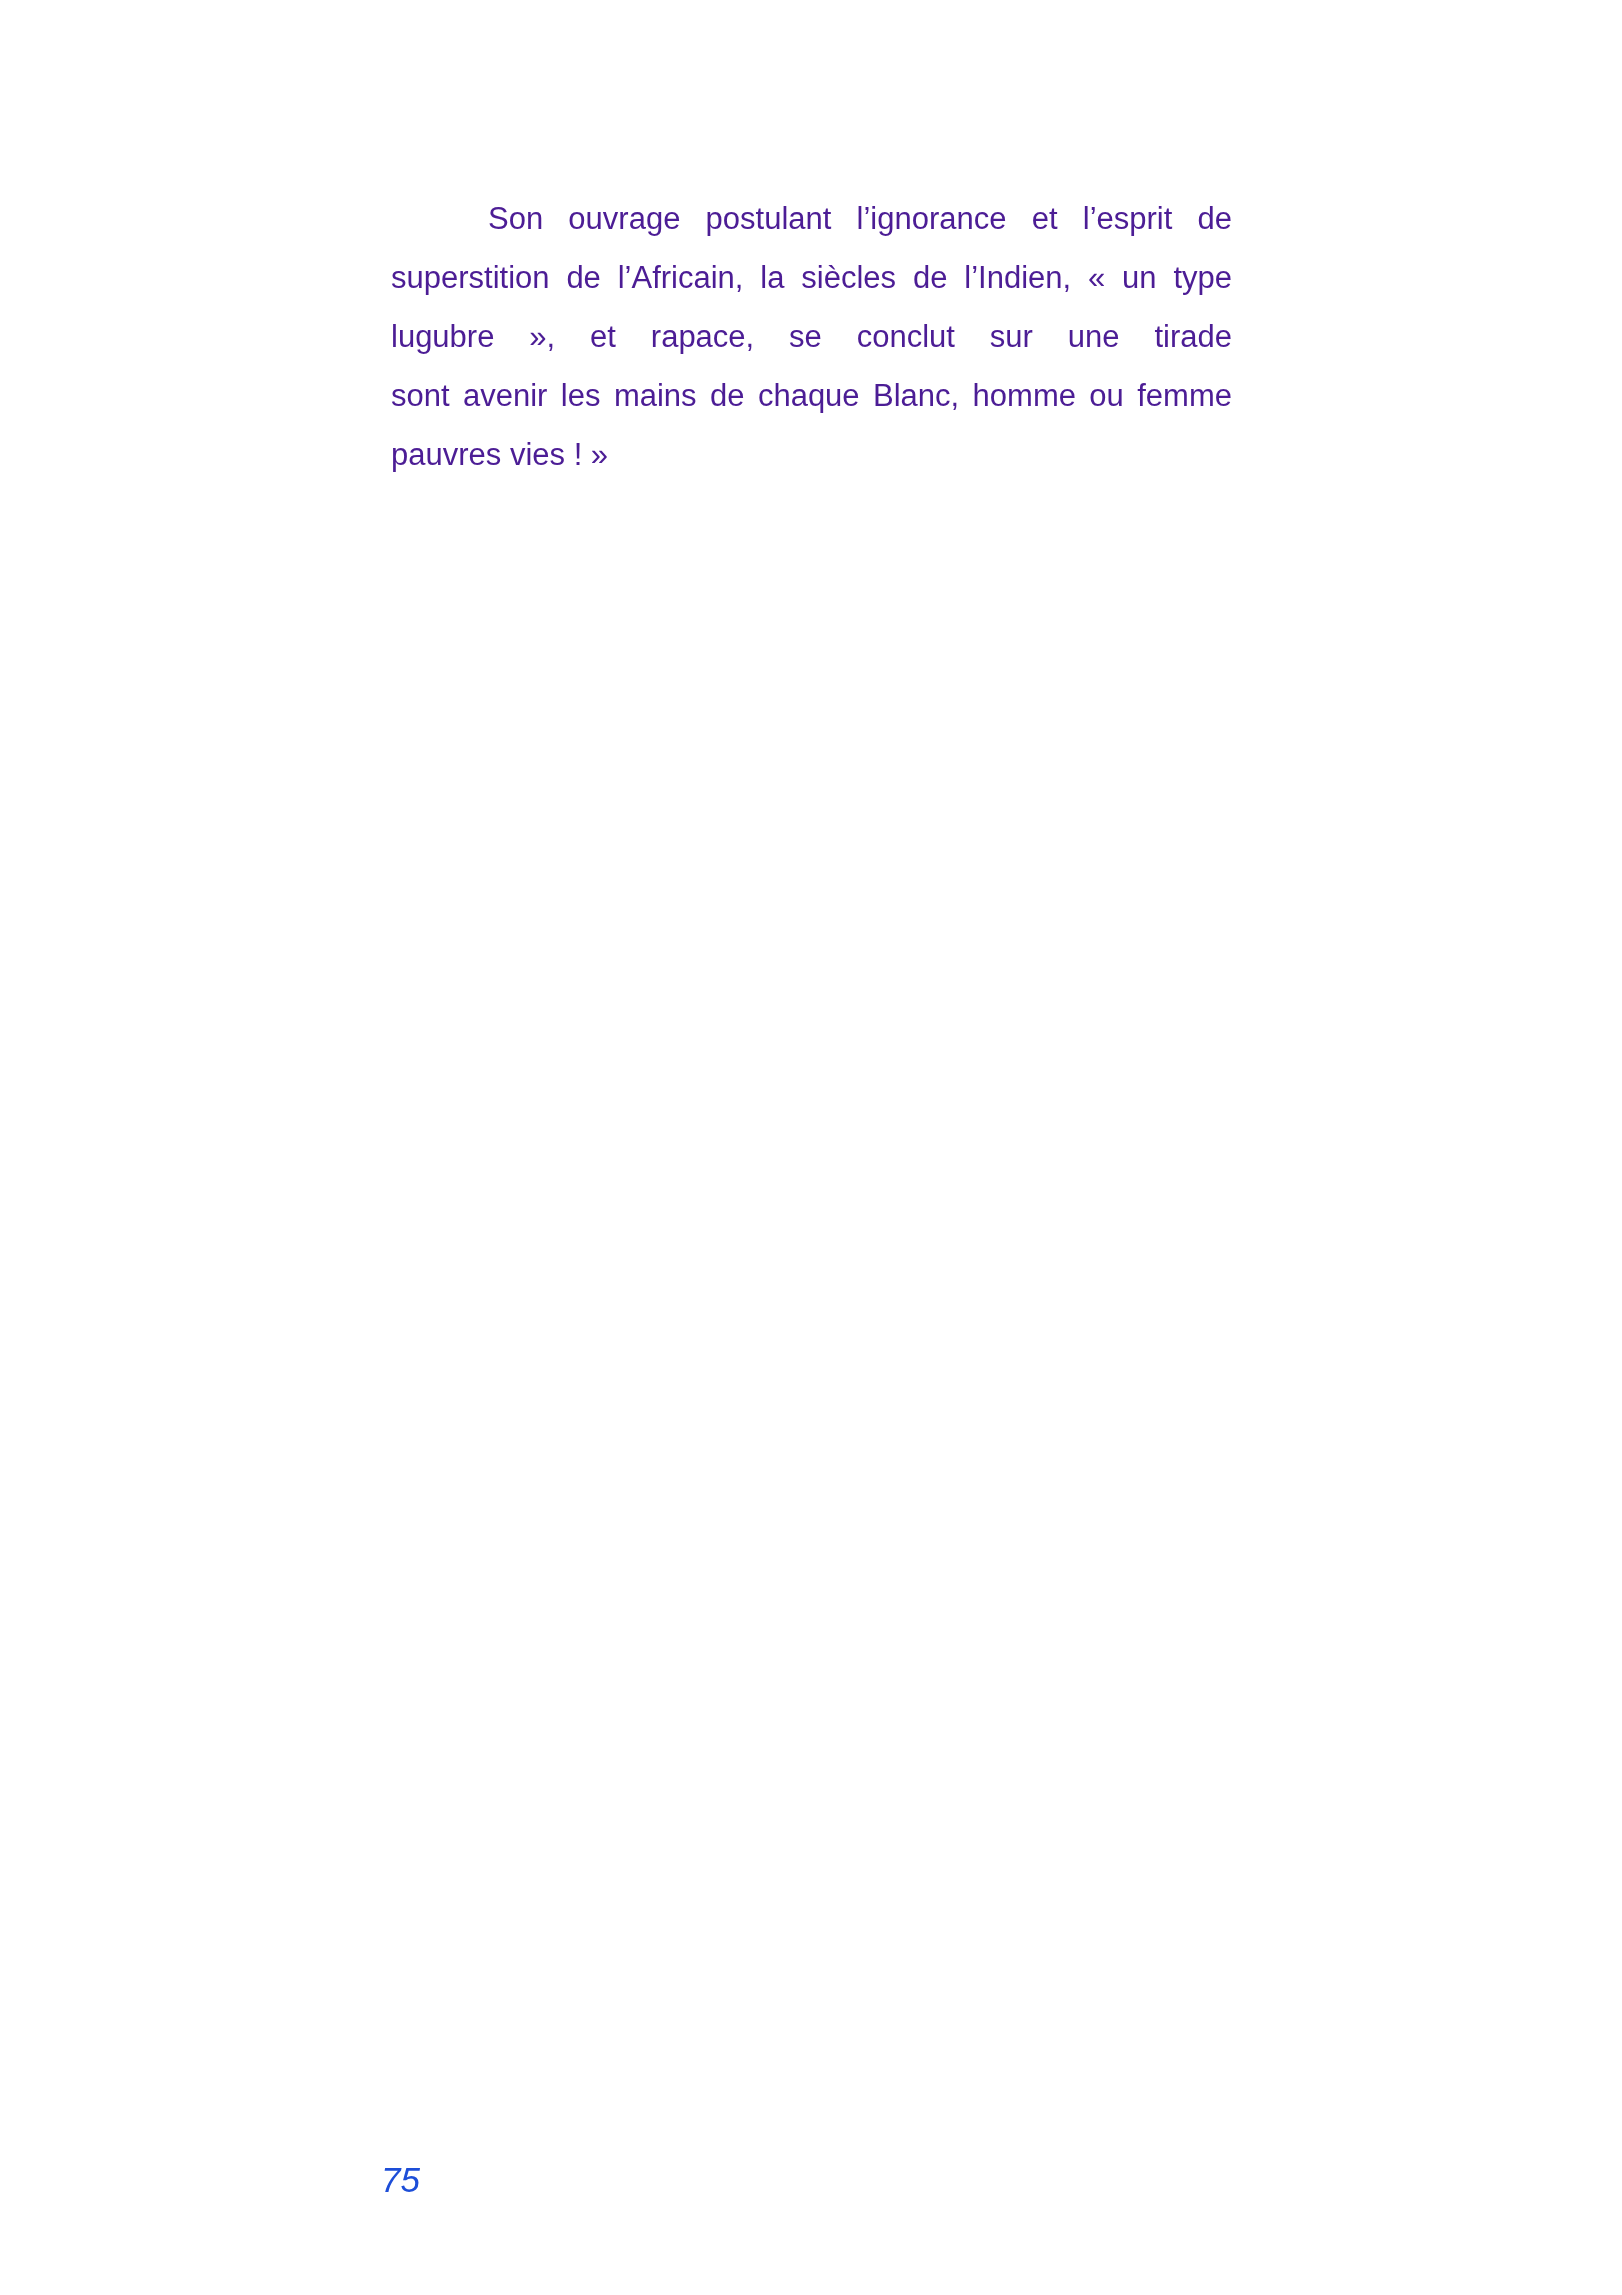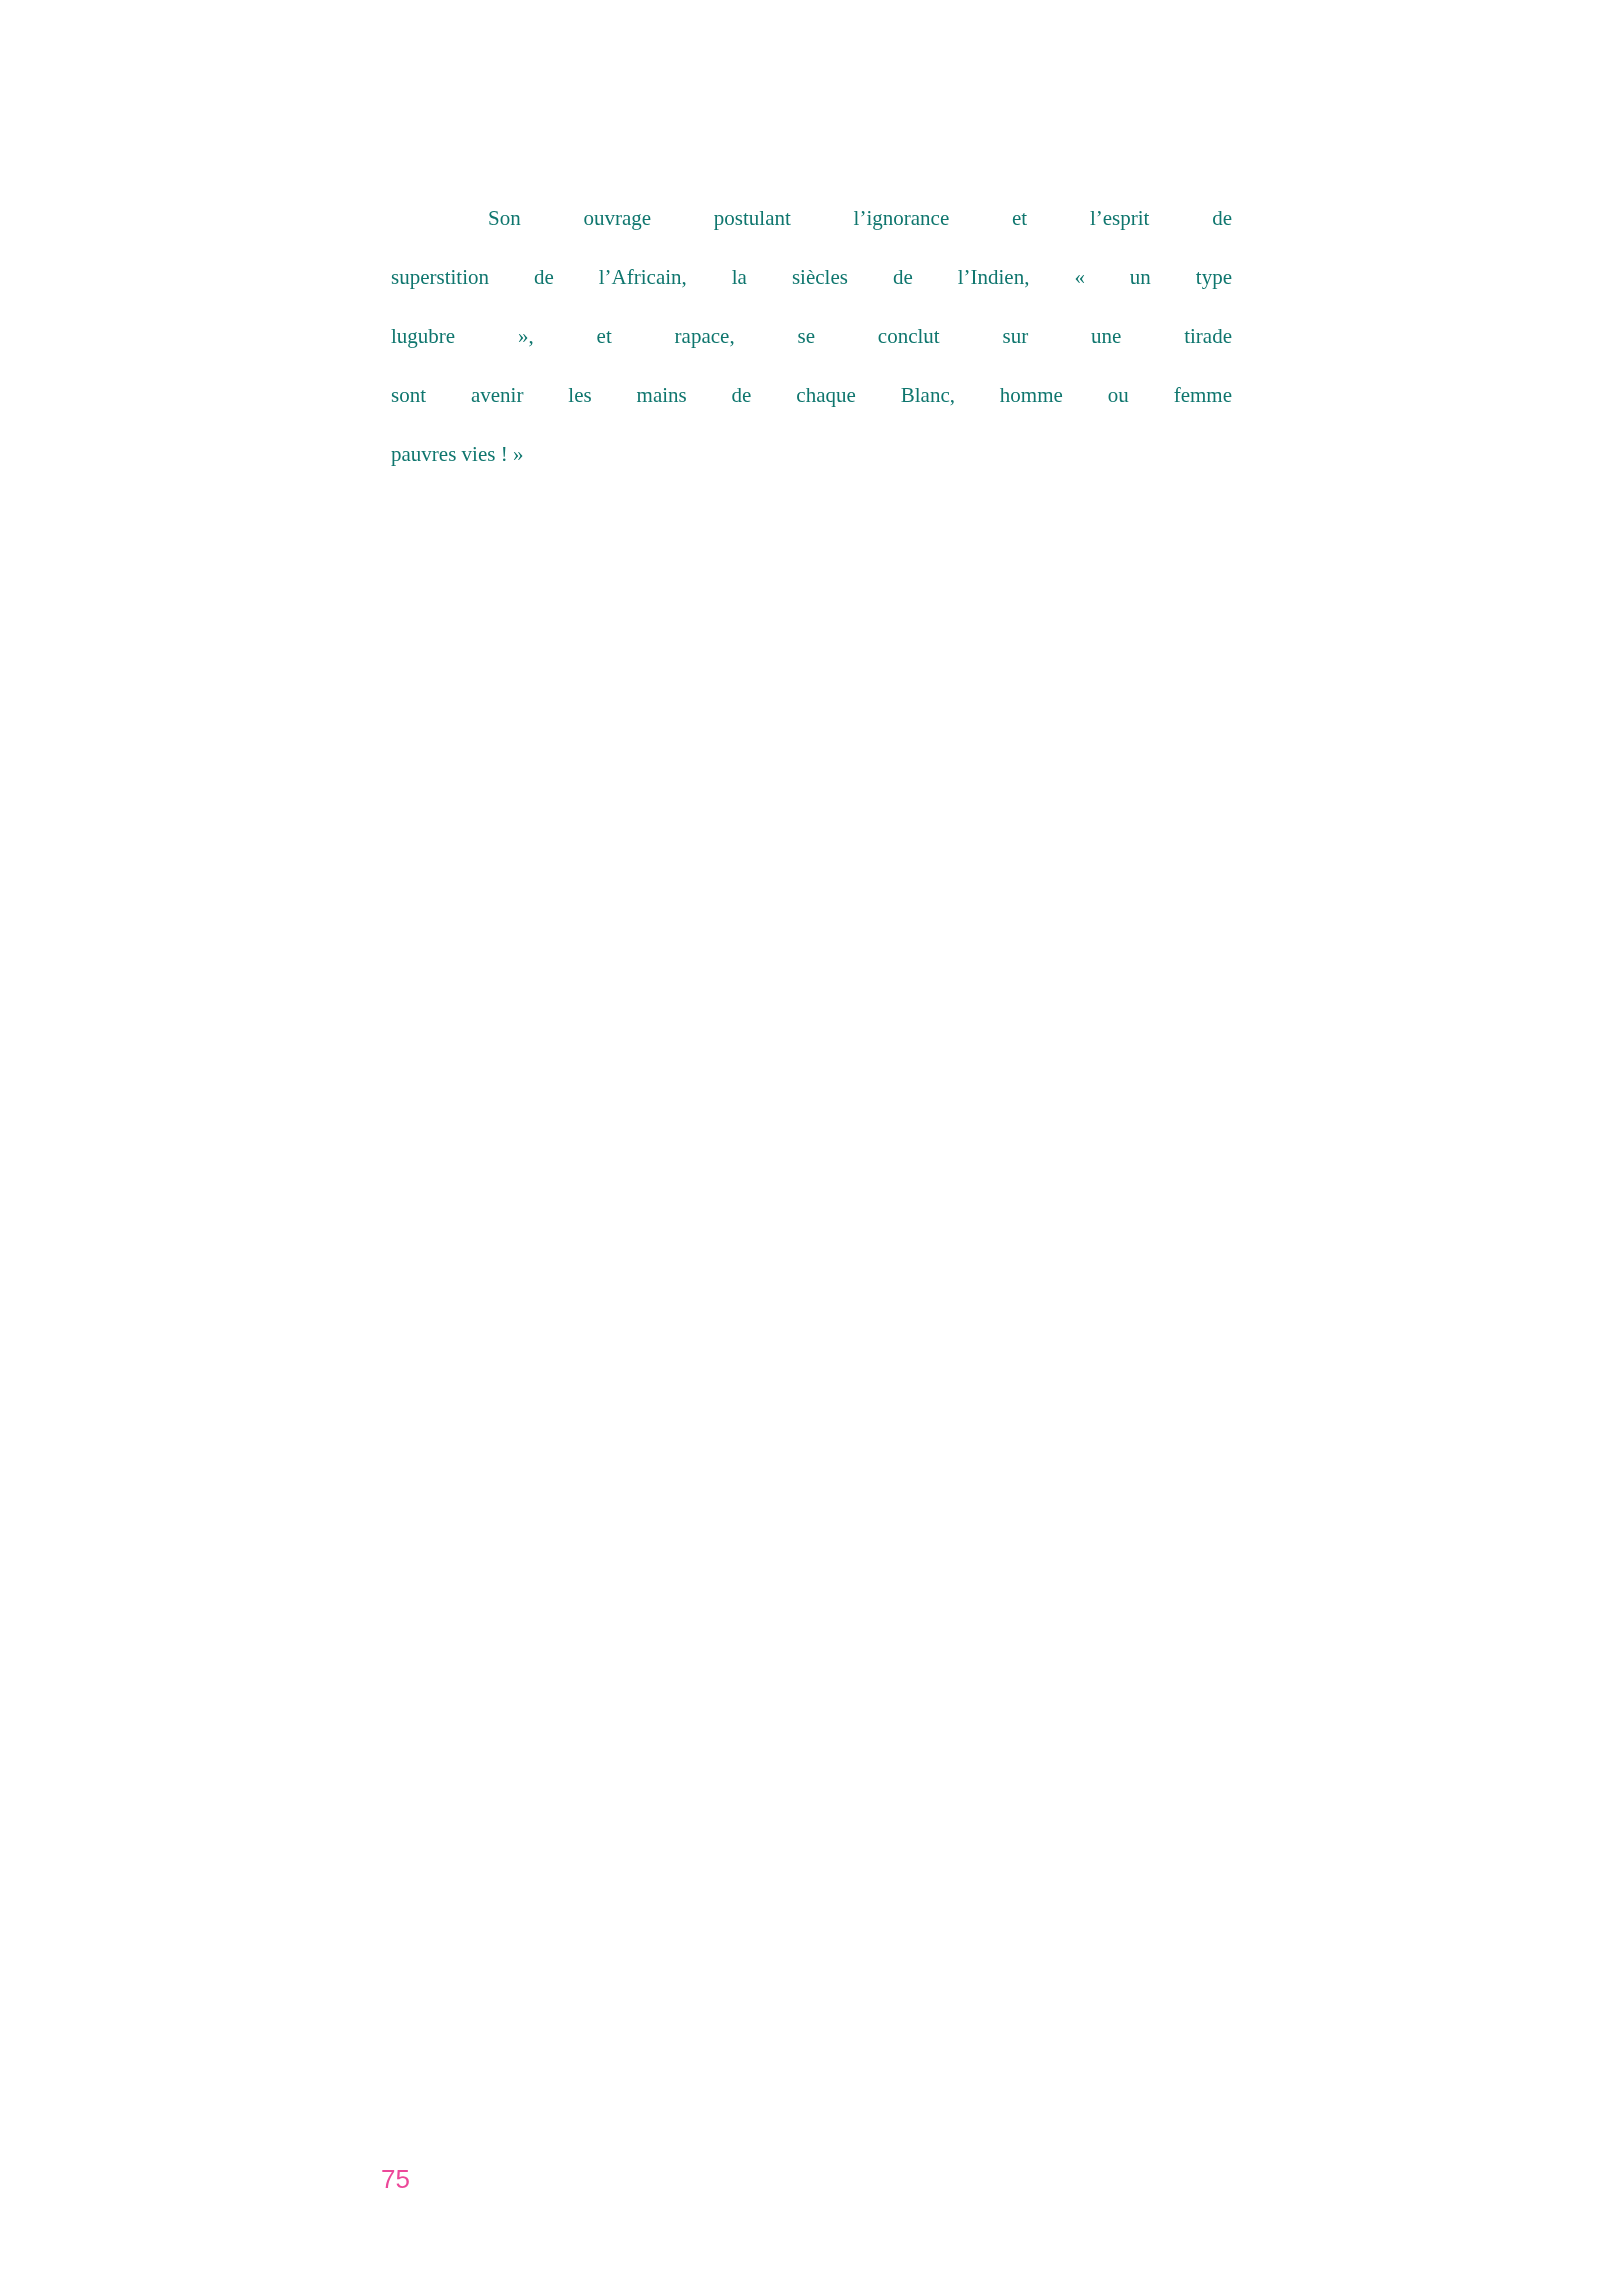--- a/index.html
+++ b/index.html
@@ -13,45 +13,46 @@
     height: 2295px;
     background: #ffffff;
     color: #000000;
     overflow: hidden;
   }
   .text-block {
     position: absolute;
     left: 391px;
     top: 189px;
     width: 841px;
-    font-family: Liberation Serif, serif;
-    font-size: 21px;
-    color: #0f766e;
+    font-family: Liberation Sans, sans-serif;
+    font-size: 31px;
+    color: #4c1d95;
   }
   .line {
     line-height: 59px;
     text-align: justify;
     text-align-last: justify;
     white-space: normal;
   }
   .line.first {
     text-indent: 97px;
   }
   .line.last {
     text-align: center;
     text-align-last: left;
   }
   .page-number {
     position: absolute;
     left: 381px;
     top: 2163px;
     font-family: "Liberation Sans", "DejaVu Sans", sans-serif;
-    font-size: 26px;
+    font-size: 35px;
     line-height: 33px;
-    color: #ec4899;
+    color: #1d4ed8;
+    font-style: italic;
   }
 </style>
 </head>
 <body>
 
 <div class="page">
   <div class="text-block">
     <div class="line first">Son ouvrage postulant l’ignorance et l’esprit de</div>
     <div class="line">superstition de l’Africain, la siècles de l’Indien, « un type</div>
     <div class="line">lugubre », et rapace, se conclut sur une tirade</div>

